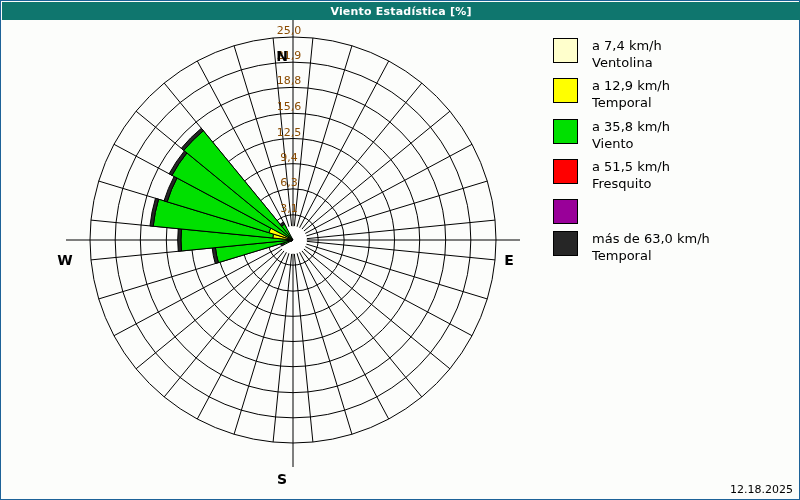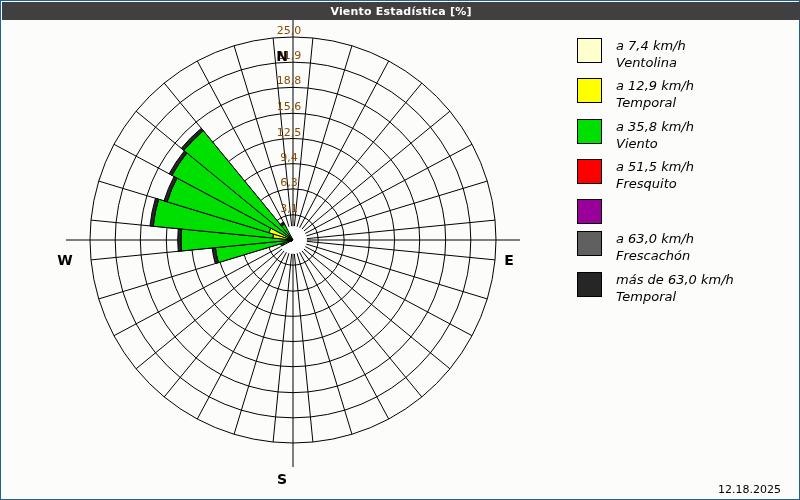--- a/index.html
+++ b/index.html
@@ -10,54 +10,54 @@
     position:relative;
   }
   #frame{
     position:absolute;left:0;top:0;width:800px;height:500px;
     box-sizing:border-box;
     border:1px solid #1d6298;
     background:#fcfdfb;
   }
   #titlebar{
     position:absolute;left:1px;top:1px;width:798px;height:18px;
-    background:#404040;
+    background:#0f766e;
     color:#ffffff;
     font-size:11px;
     font-weight:bold;
     display:flex;align-items:center;justify-content:center;
     letter-spacing:.2px;
   }
   #plotarea{
     position:absolute;left:1px;top:19px;width:560px;height:480px;
   }
   #rose{position:absolute;left:0;top:0;}
   #legend{
-    position:absolute;left:576px;top:36px;width:215px;font-style:italic;
+    position:absolute;left:552px;top:36px;width:215px;
   }
   .legend-row{
     display:flex;align-items:flex-start;
     margin-bottom:6px;
   }
   .swatch{
     width:25px;height:25px;
     border:1px solid #000;
     box-sizing:border-box;
     flex:0 0 auto;
     margin-top:1px;
   }
   .legend-text{
     margin-left:14px;
     font-size:13px;
     color:#000;
     line-height:1.32;
   }
   .legend-text .l1,.legend-text .l2{display:block;white-space:nowrap;}
   #datestamp{
-    position:absolute;right:18px;bottom:3px;
+    position:absolute;right:6px;bottom:3px;
     font-size:11px;color:#000;
   }
   .cardinal{
     position:absolute;
     font-size:14px;font-weight:bold;color:#000;
     text-align:center;
   }
   #card-n{left:0;right:0;top:28px;}
   #card-s{left:0;right:0;bottom:13px;}
   #card-w{left:48px;top:232px;width:30px;}
@@ -185,27 +185,20 @@
         <div class="swatch" style="background: rgb(255, 0, 0);"></div>
         <div class="legend-text">
           <span class="l1">a 51,5 km/h</span>
           <span class="l2">Fresquito</span>
         </div>
       </div>
       <div class="legend-row">
         <div class="swatch" style="background: rgb(153, 0, 153);"></div>
       </div>
       <div class="legend-row">
-        <div class="swatch" style="background: rgb(96, 96, 96);"></div>
-        <div class="legend-text">
-          <span class="l1">a 63,0 km/h</span>
-          <span class="l2">Frescachón</span>
-        </div>
-      </div>
-      <div class="legend-row">
         <div class="swatch" style="background: rgb(38, 38, 38);"></div>
         <div class="legend-text">
           <span class="l1">más de 63,0 km/h</span>
           <span class="l2">Temporal</span>
         </div>
       </div>
     </div>
 
   <div id="datestamp">12.18.2025</div>
 

